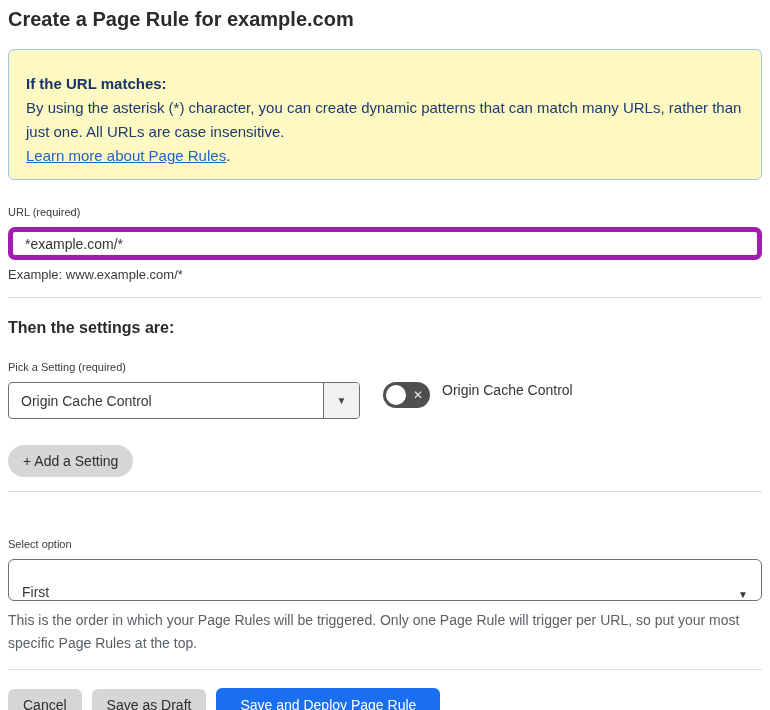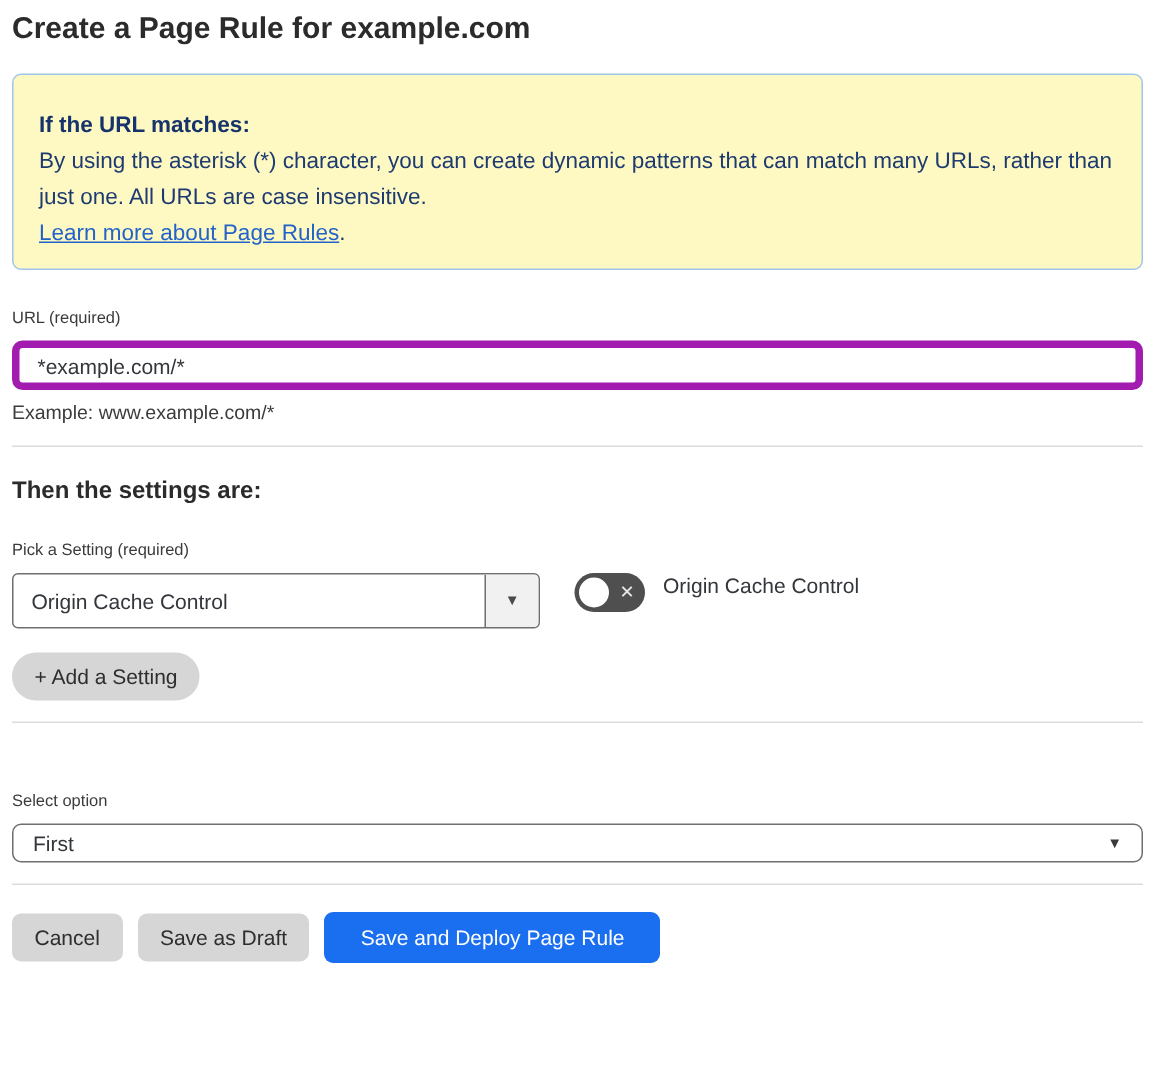--- a/index.html
+++ b/index.html
@@ -118,31 +118,31 @@
   button {
     font-family: "Liberation Sans", sans-serif;
     border: none; cursor: pointer;
     border-radius: 6px;
     font-size: 14px;
   }
   .btn-gray {
     background: #d6d6d6; color: #2e2e2e;
     padding: 8px 15px;
   }
-  .add-setting-btn { margin-top: 16px; display: inline-block; border-radius: 16px; }
+  .add-setting-btn { margin-top: 26px; display: inline-block; border-radius: 16px; }
 
   .order-heading { margin-top: 16px; }
   .select-label { margin-top: 44px; }
 
   .select-box {
     margin-top: 7px;
-    width: 754px; height: 26px;
+    width: 754px; height: 42px;
     border: 1px solid #6f6f6f;
     border-radius: 6px;
-    display: flex; align-items: center;
+    display: flex; align-items: flex-end;
     padding: 0 13px;
     font-size: 14px; color: #33363b;
     background: #ffffff;
     cursor: pointer;
     gap: 25px;
   }
   .select-value { flex: 1; }
   .select-caret { font-size: 10px; color: #3a3a3a; }
 
   .help-text {
@@ -204,20 +204,21 @@
   <hr class="divider">
 
 
   <label class="field-label select-label">Select option</label>
 
   <div class="select-box">
     <span class="select-value">First</span>
     <span class="select-caret">▼</span>
   </div>
 
+  <p class="help-text">This is the order in which your Page Rules will be triggered. Only one Page Rule will trigger per URL, so put your most specific Page Rules at the top.</p>
 
   <hr class="divider divider-bottom">
 
   <div class="footer">
     <button class="btn-gray">Cancel</button>
     <button class="btn-gray">Save as Draft</button>
     <button class="btn-primary">Save and Deploy Page Rule</button>
   </div>
 
 </div>

